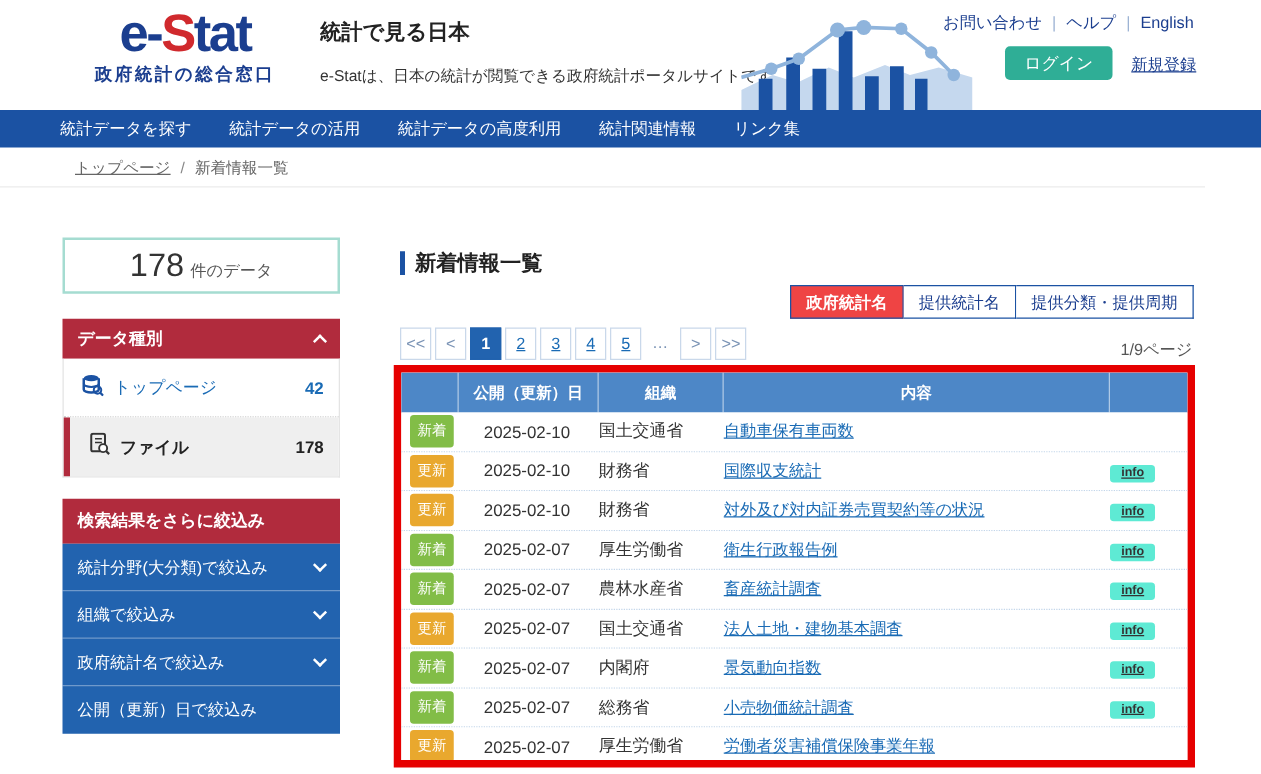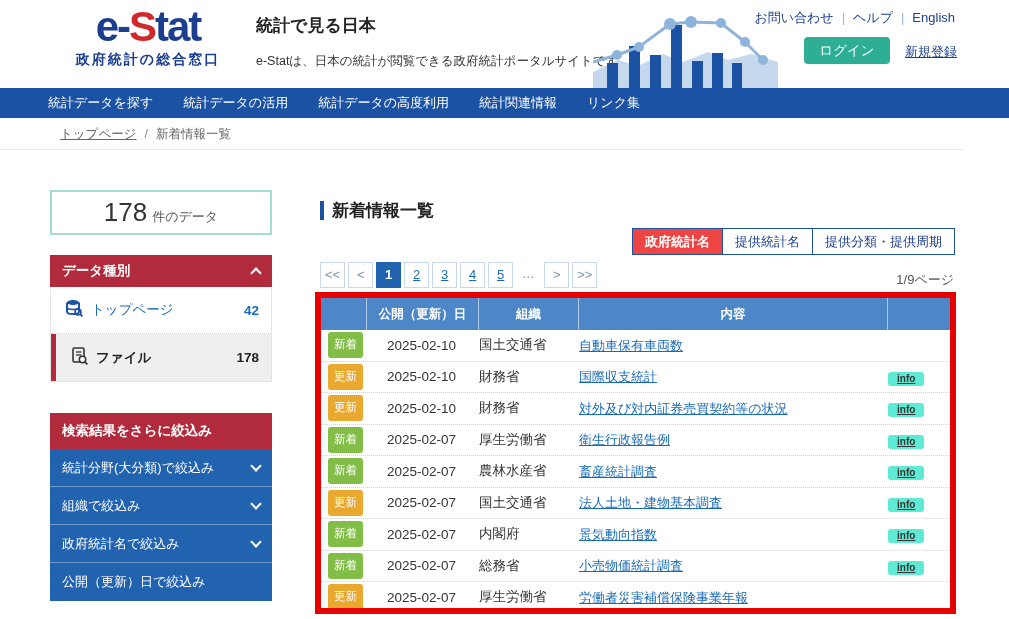--- a/index.html
+++ b/index.html
@@ -49,21 +49,21 @@
   .dtype-row { height:47px; display:flex; align-items:center; padding:0 12px 0 14px; cursor:pointer; border-bottom:1px dotted #cfcfcf; }
   .dtype-row:last-child { border-bottom:none; }
   .dtype-row.selected { background:#efefef; border-left:5px solid #b12b3d; }
   .dtype-label { font-size:13.5px; margin-left:8px; }
   .dtype-row .link { color:#1a6bb5; }
   .dtype-row.selected .dtype-label { color:#222; font-weight:bold; }
   .dtype-count { margin-left:auto; font-size:13.5px; font-weight:bold; }
   .dtype-row .link-count { color:#1a6bb5; }
   .dtype-row.selected .dtype-count { color:#222; }
 
-  #filter-panel { top:413px; }
+  #filter-panel { top:399px; }
   #filter-panel .panel-red-head { height:36px; }
   .filter-body { background:#2263af; }
   .filter-item { height:38px; display:flex; align-items:center; justify-content:space-between; padding:0 12px;
                  color:#fff; font-size:13px; cursor:pointer; border-bottom:1px solid rgba(255,255,255,0.35); }
   .filter-item:last-child { border-bottom:none; }
 
   
   .chev { display:inline-block; width:8px; height:8px; border-right:2px solid #fff; border-bottom:2px solid #fff; }
   .chev.up { transform:rotate(-135deg); margin-top:4px; }
   .chev.down { transform:rotate(45deg); margin-bottom:3px; }
@@ -93,21 +93,21 @@
   .t-head { display:flex; height:32px; background:#4d87c7; align-items:stretch; }
   .t-head .hc { color:#fff; font-size:12.5px; font-weight:bold; display:flex; align-items:center; justify-content:center;
                 border-right:1px solid rgba(255,255,255,0.55); }
   .t-head .hc:last-child { border-right:none; }
   .t-row { display:flex; height:31.5px; align-items:center; background:#fff; border-bottom:1px dotted #c3d6ea; }
   .c-badge { width:46px; padding-left:7px; }
   .c-date  { width:112px; padding-left:20px; font-size:13.5px; color:#333; }
   .c-org   { width:100px; font-size:13.5px; color:#333; }
   .c-content { flex:1; }
   .c-info  { width:62px; }
-  .badge { display:inline-block; font-size:11.5px; color:#fff; padding:6px 6px; border-radius:3px; line-height:14px;font-family:Liberation Mono, monospace; }
+  .badge { display:inline-block; font-size:11.5px; color:#fff; padding:6px 6px; border-radius:3px; line-height:14px; }
   .badge.new { background:#82bd47; }
   .badge.update { background:#e9a82e; }
   .row-link { font-size:13px; color:#1a6bb5; text-decoration:underline; cursor:pointer; }
   .info-btn { display:inline-block; background:#5eead4; border-radius:3px; padding:1px 9px 2px;
               font-size:10px; font-weight:bold; color:#333; text-decoration:underline; cursor:pointer; }
 </style>
 </head>
 <body>
 
 <div id="stage">

